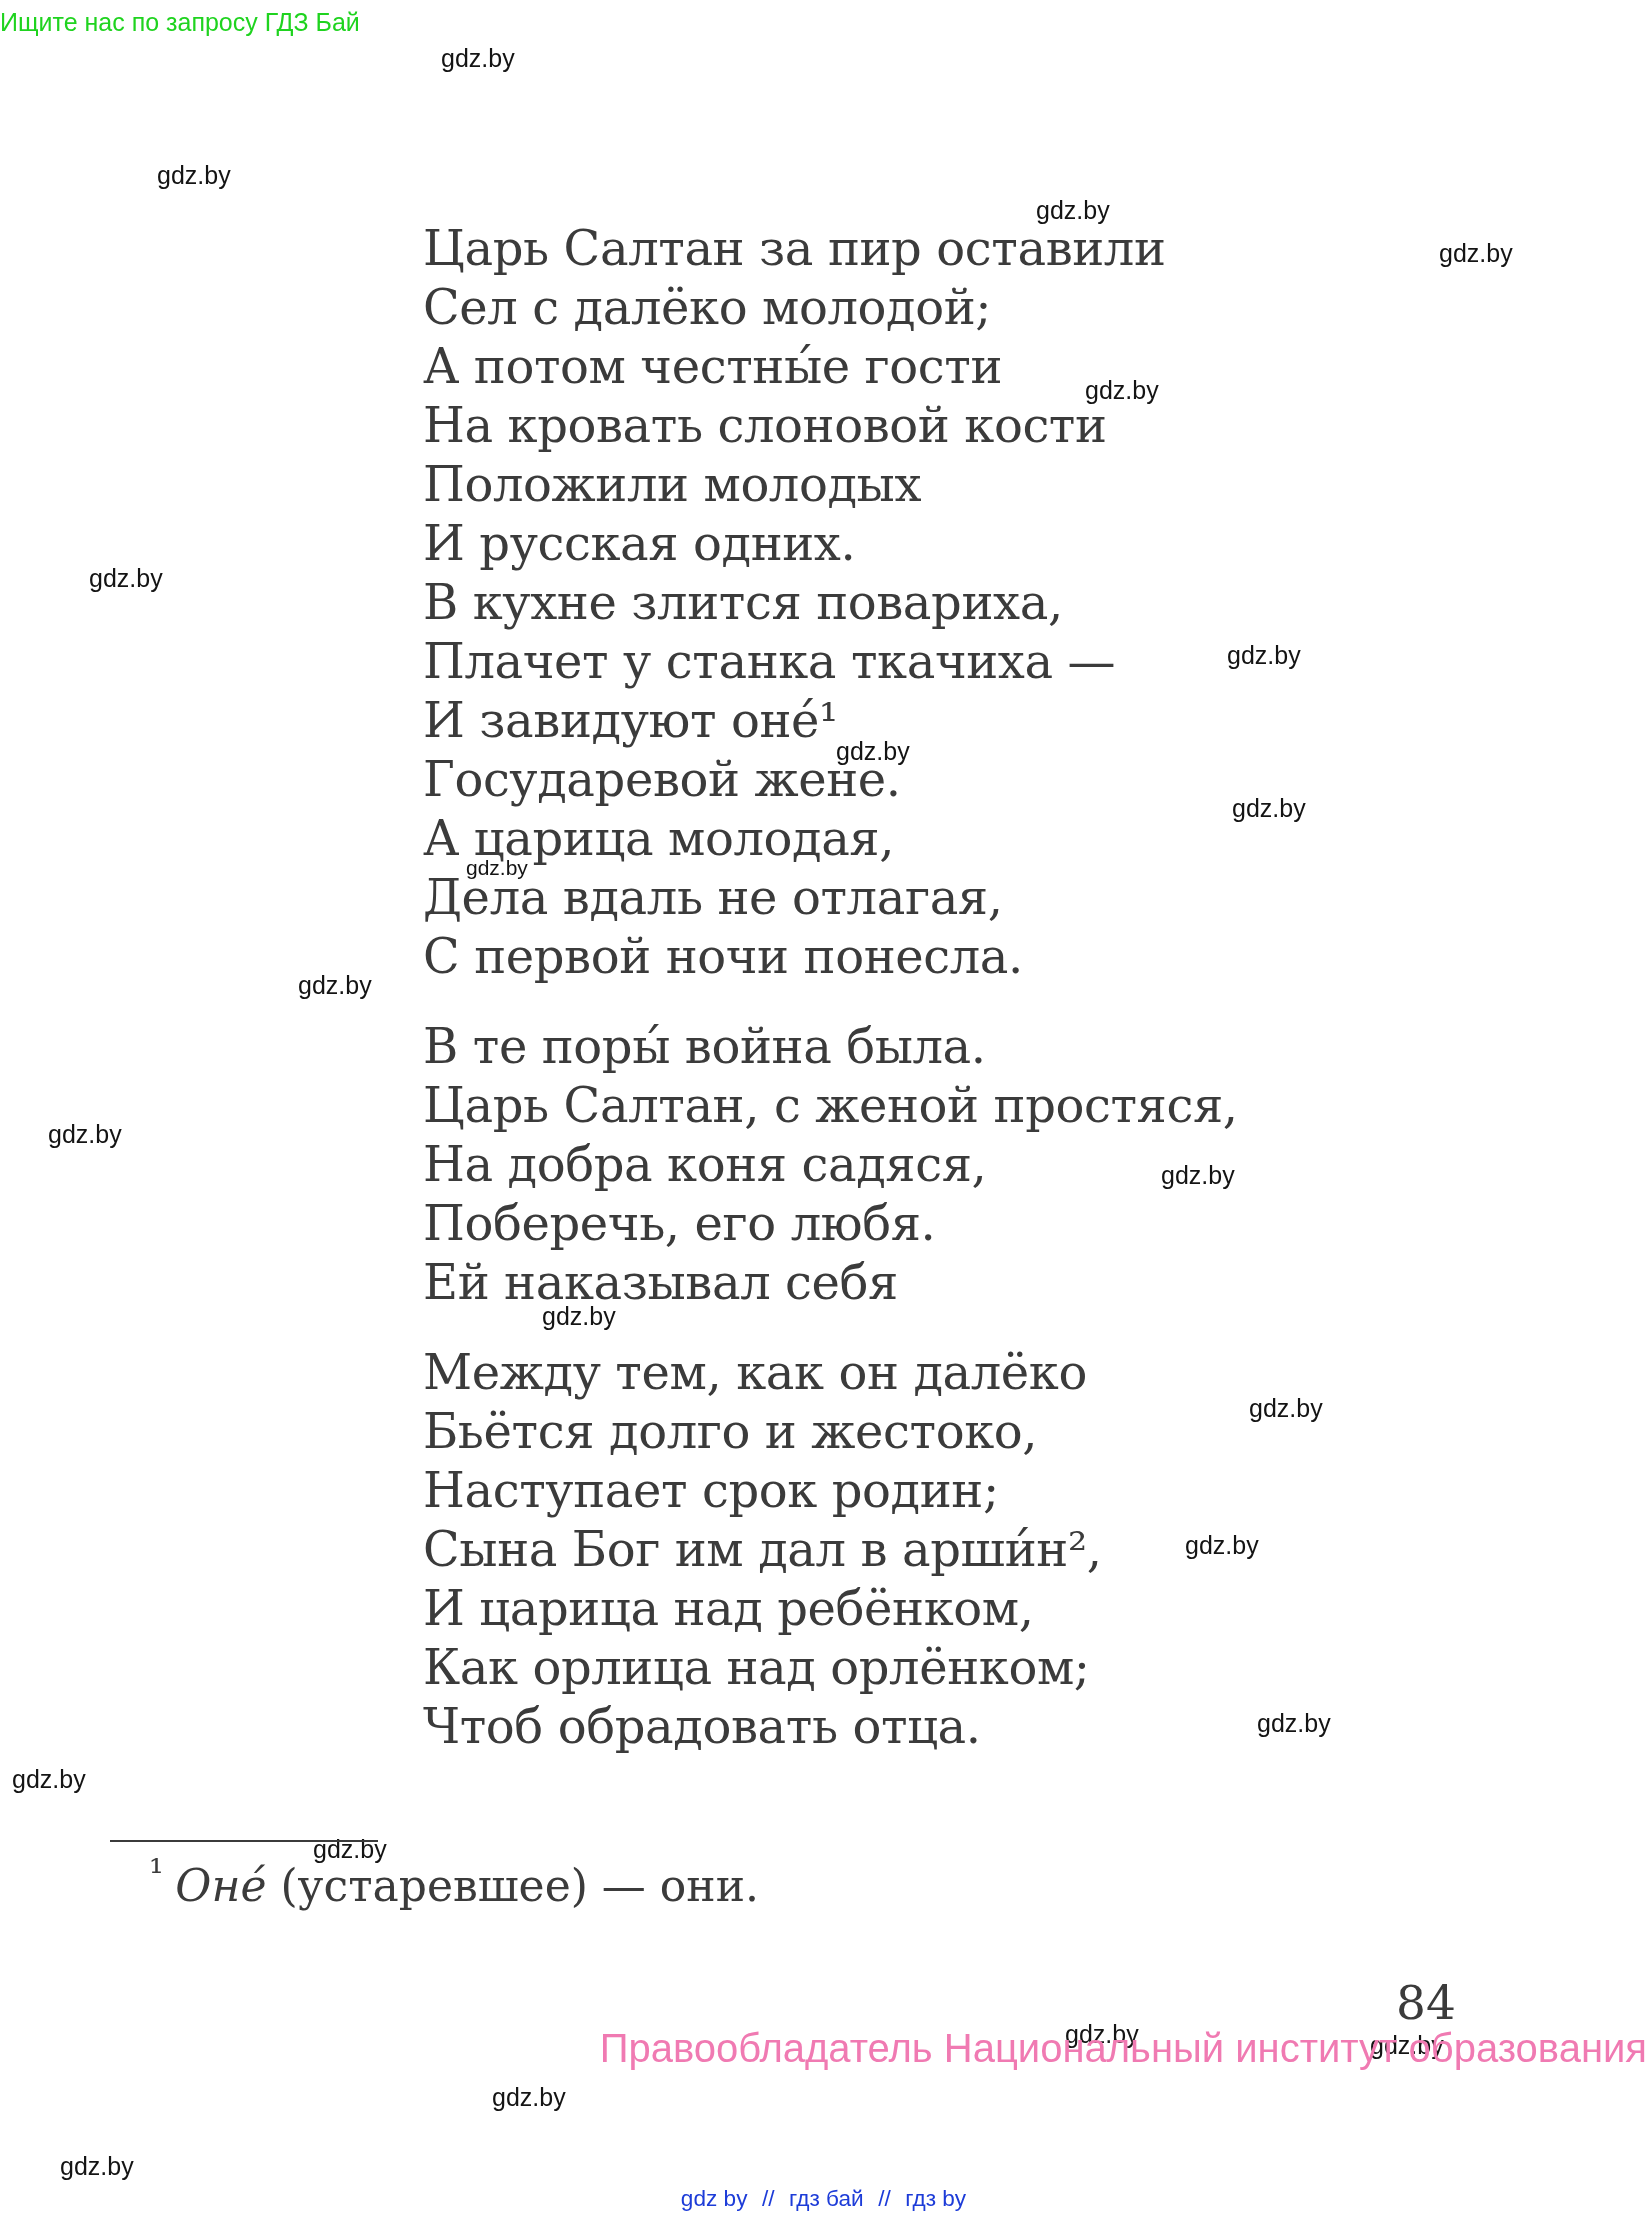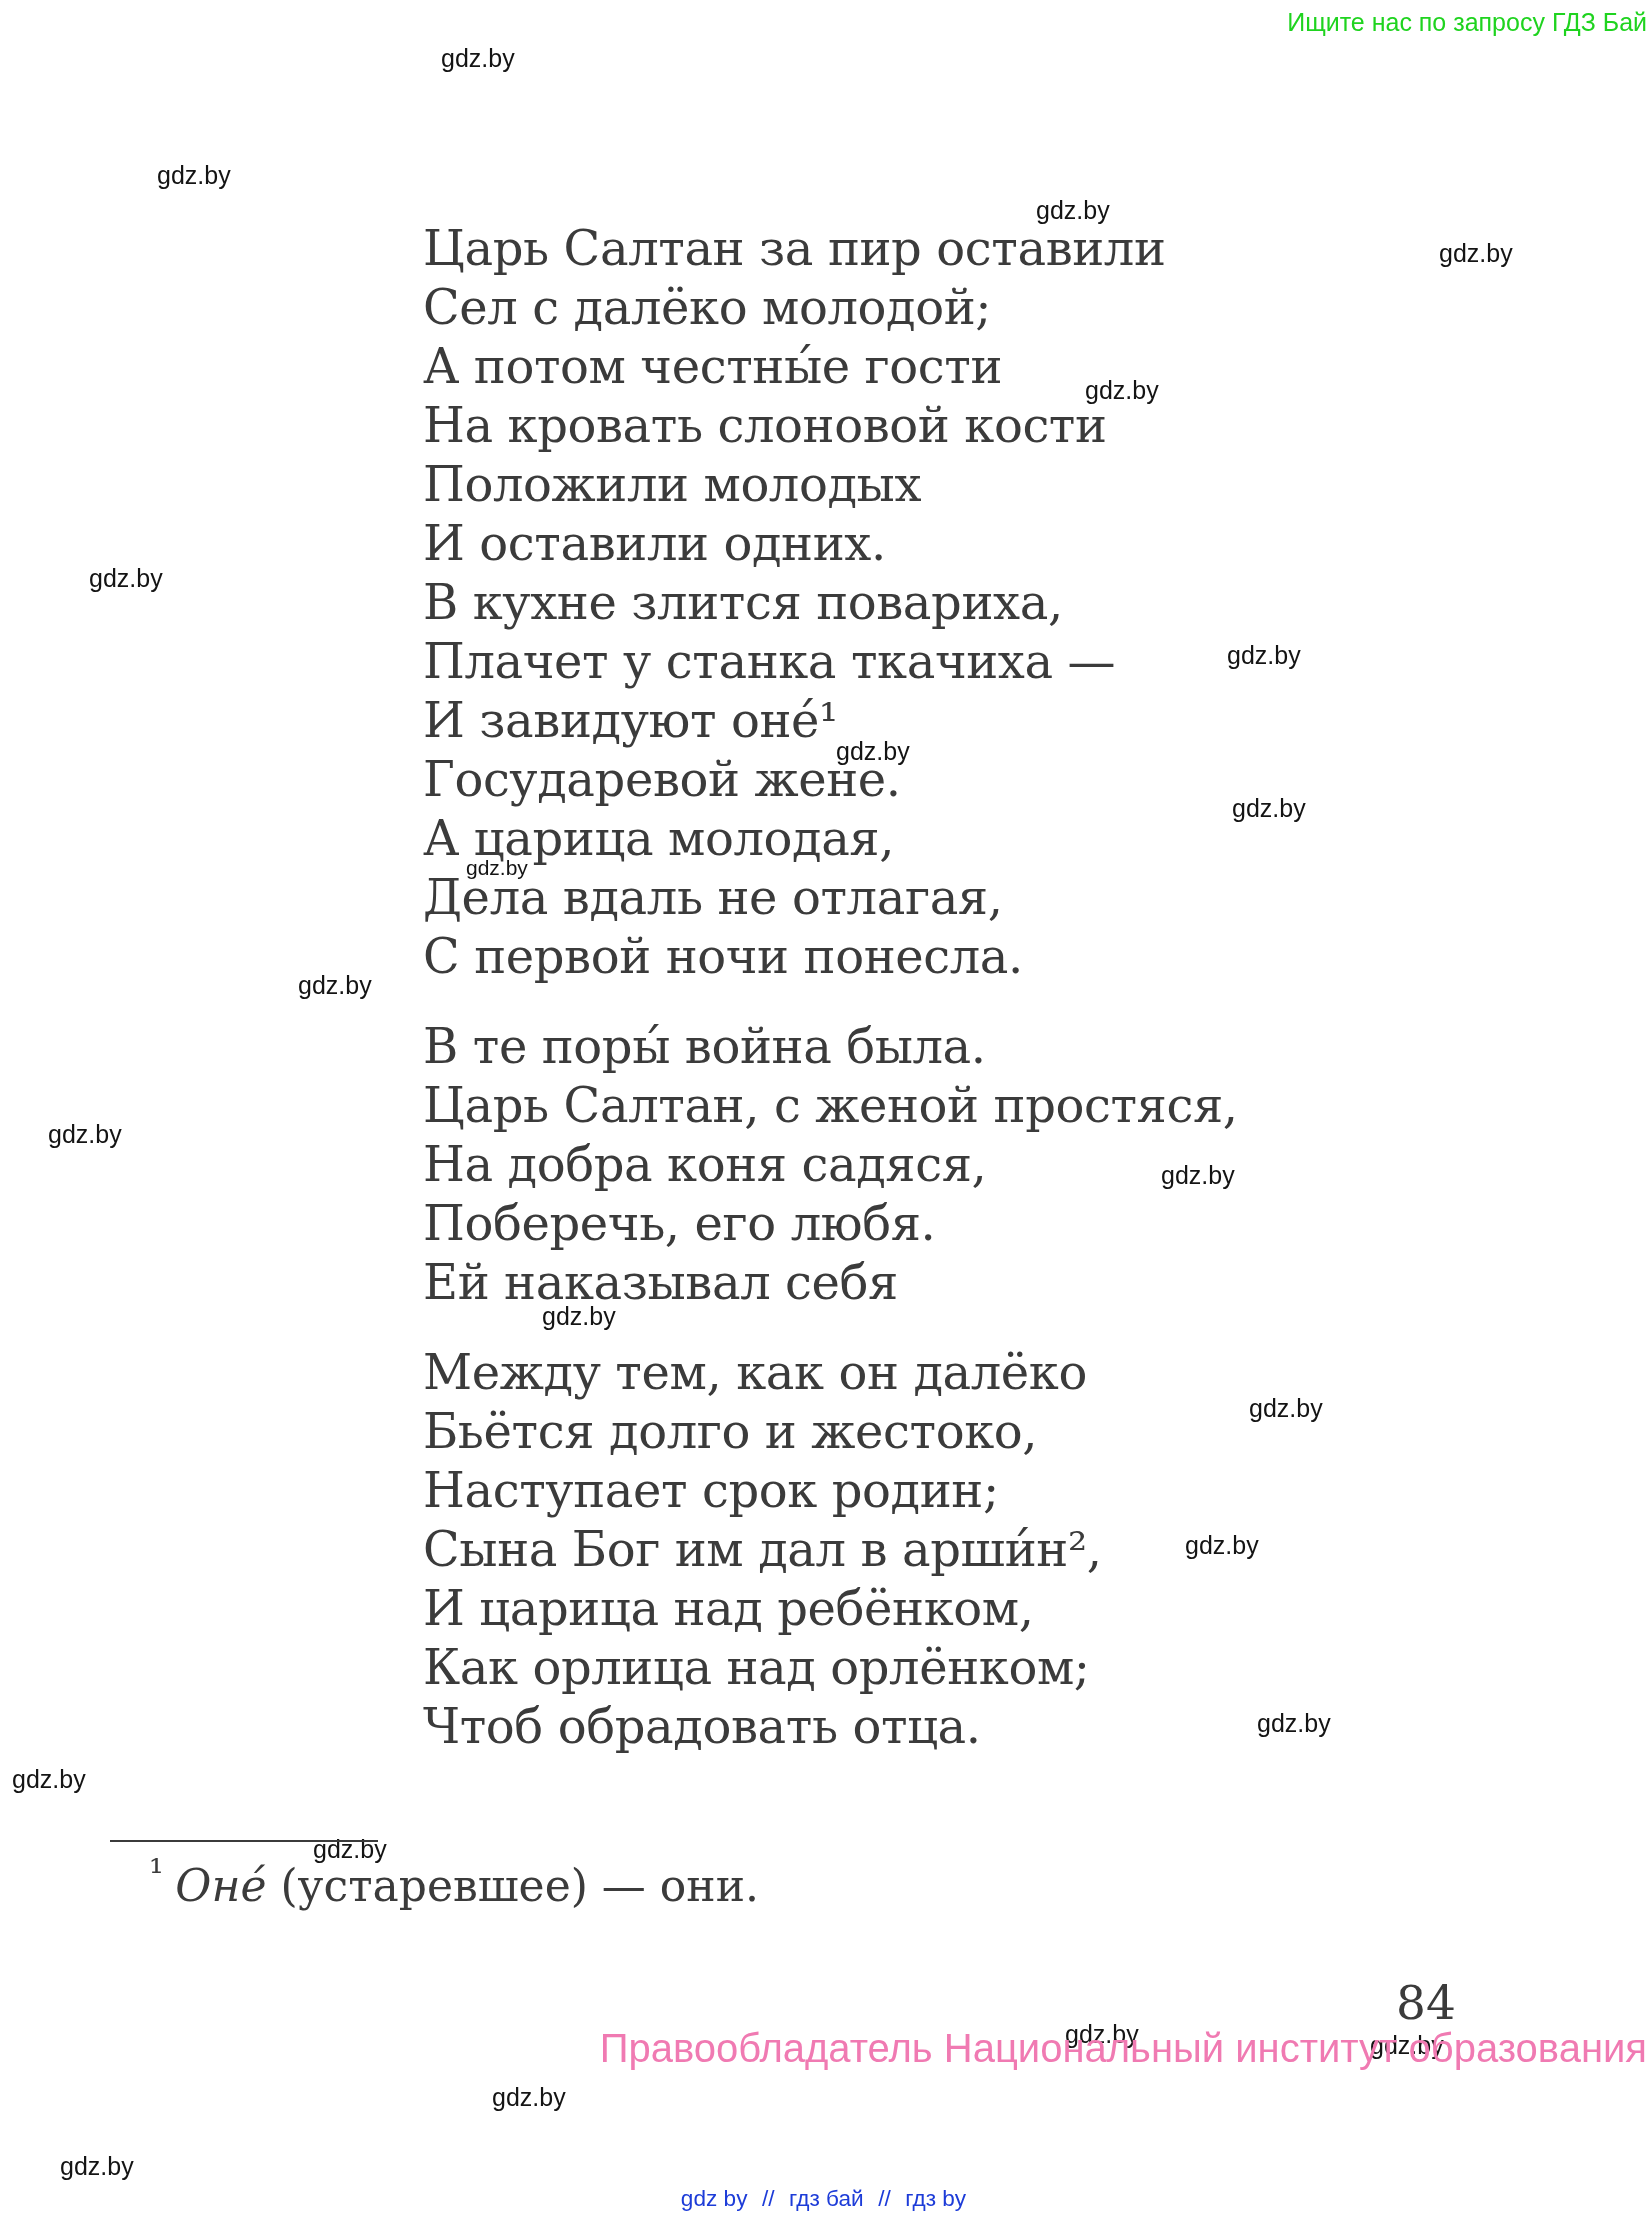--- a/index.html
+++ b/index.html
@@ -8,21 +8,21 @@
     --link-blue:#1d3cd8;
     --text-dark:#3b3b3b;
     --watermark-black:#141414;
   }
   html,body{margin:0;padding:0;}
   body{
     width:1647px;height:2216px;position:relative;background:#ffffff;
     font-family:"Liberation Sans", sans-serif;overflow:hidden;
   }
   .banner{
-    position:absolute;top:8px;left:0;width:100%;text-align:right;
+    position:absolute;top:8px;left:0;width:100%;text-align:left;
     font-size:25px;color:var(--banner-green);
     font-family:"Liberation Sans", sans-serif;
   }
   .watermark{
     position:absolute;color:var(--watermark-black);
     font-family:"Liberation Sans", sans-serif;white-space:nowrap;
   }
   .poem{
     position:absolute;left:423px;top:219px;
     font-family:"DejaVu Serif", serif;
@@ -90,21 +90,21 @@
     <div class="watermark" style="left: 60px; top: 2152px; font-size: 25px;">gdz.by</div>
   </div>
 
 <div id="poem" class="poem">
     <div class="stanza">
       <div class="poem-line">Царь Салтан за пир оставили</div>
       <div class="poem-line">Сел с далёко молодой;</div>
       <div class="poem-line">А потом честны́е гости</div>
       <div class="poem-line">На кровать слоновой кости</div>
       <div class="poem-line">Положили молодых</div>
-      <div class="poem-line">И оставили одних.</div>
+      <div class="poem-line">И русская одних.</div>
       <div class="poem-line">В кухне злится повариха,</div>
       <div class="poem-line">Плачет у станка ткачиха —</div>
       <div class="poem-line">И завидуют оне́¹</div>
       <div class="poem-line">Государевой жене.</div>
       <div class="poem-line">А царица молодая,</div>
       <div class="poem-line">Дела вдаль не отлагая,</div>
       <div class="poem-line">С первой ночи понесла.</div>
     </div>
     <div class="stanza">
       <div class="poem-line">В те поры́ война была.</div>

